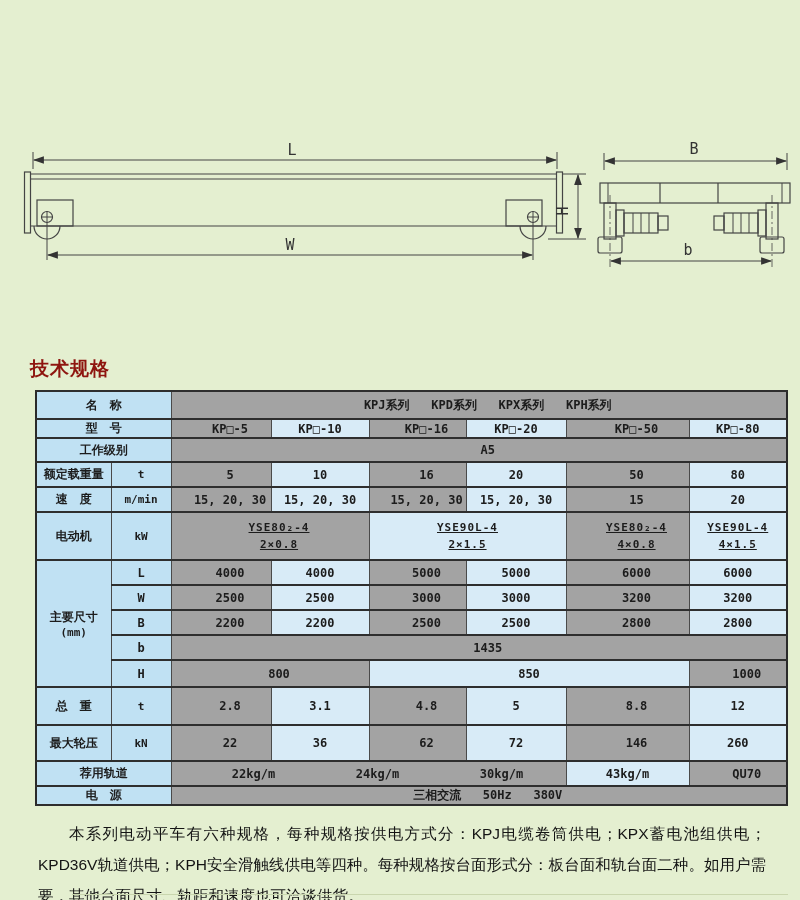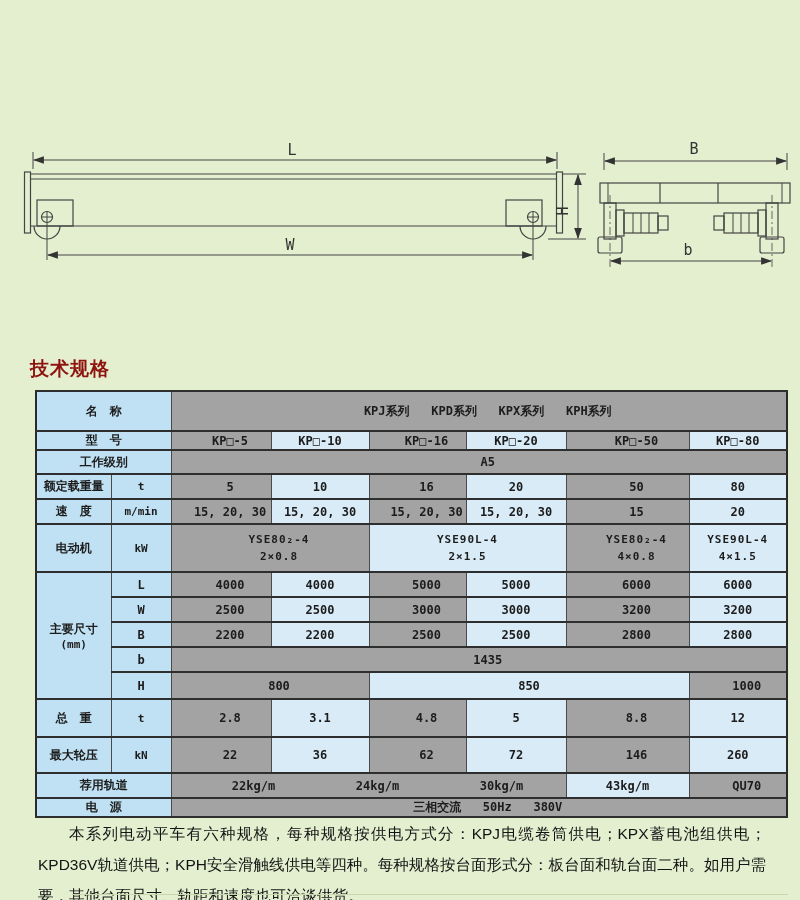--- a/index.html
+++ b/index.html
@@ -28,21 +28,21 @@
   .spec td {
     border-left:1px solid #4a4a4a; border-right:1px solid #4a4a4a;
     border-top:2px solid #2e2e2e; border-bottom:2px solid #2e2e2e;
     padding:0 2px; overflow:hidden;
   }
   td.lab { background:#c0e1f3; }
   td.g   { background:#a3a3a3;padding-left:20px; }
   td.bl  { background:#d8ebf7; }
   .unit  { font-size:11px; }
   .pre   { white-space:pre; }
-  .two-line { font-size:11px; line-height:1.55; letter-spacing:1px; }
+  .two-line { font-size:11px; line-height:1.55; letter-spacing:1px;text-decoration:underline; }
   .rail-flex { display:flex; justify-content:space-around; align-items:flex-end; }
   .footer {
     position:absolute; top:818px; left:38px; width:728px;
     font-size:15.5px; line-height:31px; color:#141414;
     text-indent:2em; text-align:justify;
   }
   .footer-rule {
     position:absolute; top:894px; left:72px; width:716px; height:1px;
     background:#c9d6ae;
   }
@@ -143,21 +143,21 @@
       <col style="width:75px">
         <col style="width:60px">
       <col style="width:100px">
         <col style="width:98px">
         <col style="width:97px">
       <col style="width:100px">
         <col style="width:123px">
         <col style="width:98px">
     </colgroup>
     <tbody>
-      <tr style="height:40px">
+      <tr style="height:28px">
         <td colspan="2" class="lab">名　称</td>
         <td colspan="6" class="g pre">KPJ系列   KPD系列   KPX系列   KPH系列</td>
       </tr>
       <tr style="height:16px">
         <td colspan="2" class="lab">型　号</td>
         <td class="g">KP□-5</td>
         <td class="bl">KP□-10</td>
         <td class="g">KP□-16</td>
         <td class="bl">KP□-20</td>
         <td class="g">KP□-50</td>

